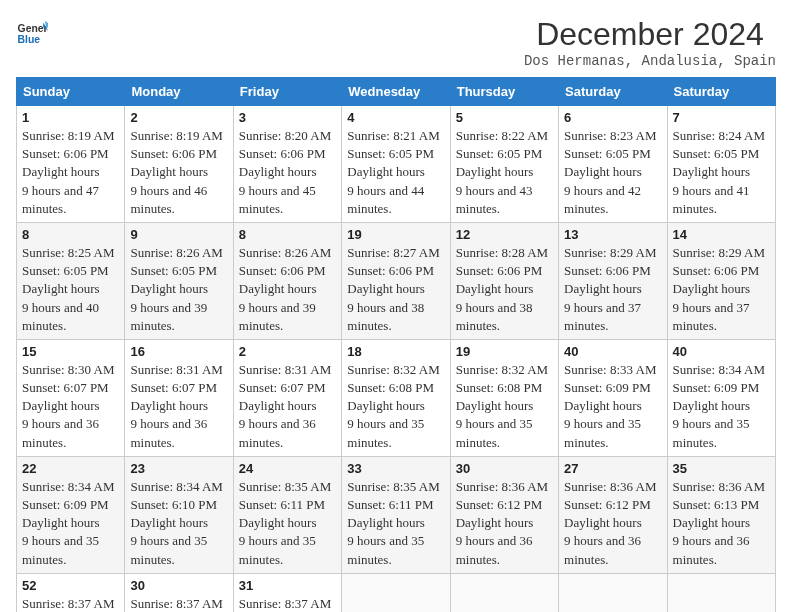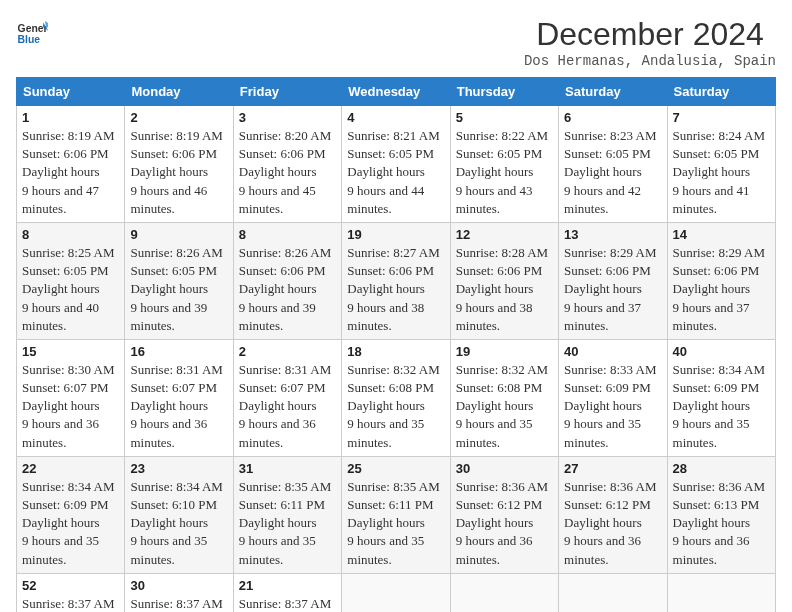--- a/index.html
+++ b/index.html
@@ -204,51 +204,51 @@
       <tr>
         <td>
         <span class="day-num">22</span>
         <span class="day-info">Sunrise: 8:34 AM<br>Sunset: 6:09 PM<br>Daylight hours<br>9 hours and 35 minutes.</span>
       </td>
         <td>
         <span class="day-num">23</span>
         <span class="day-info">Sunrise: 8:34 AM<br>Sunset: 6:10 PM<br>Daylight hours<br>9 hours and 35 minutes.</span>
       </td>
         <td>
-        <span class="day-num">31</span>
+        <span class="day-num">24</span>
         <span class="day-info">Sunrise: 8:35 AM<br>Sunset: 6:11 PM<br>Daylight hours<br>9 hours and 35 minutes.</span>
       </td>
         <td>
-        <span class="day-num">25</span>
+        <span class="day-num">33</span>
         <span class="day-info">Sunrise: 8:35 AM<br>Sunset: 6:11 PM<br>Daylight hours<br>9 hours and 35 minutes.</span>
       </td>
         <td>
         <span class="day-num">30</span>
         <span class="day-info">Sunrise: 8:36 AM<br>Sunset: 6:12 PM<br>Daylight hours<br>9 hours and 36 minutes.</span>
       </td>
         <td>
         <span class="day-num">27</span>
         <span class="day-info">Sunrise: 8:36 AM<br>Sunset: 6:12 PM<br>Daylight hours<br>9 hours and 36 minutes.</span>
       </td>
         <td>
-        <span class="day-num">28</span>
+        <span class="day-num">35</span>
         <span class="day-info">Sunrise: 8:36 AM<br>Sunset: 6:13 PM<br>Daylight hours<br>9 hours and 36 minutes.</span>
       </td>
       </tr>
       <tr>
         <td>
         <span class="day-num">52</span>
         <span class="day-info">Sunrise: 8:37 AM<br>Sunset: 6:14 PM<br>Daylight hours<br>9 hours and 37 minutes.</span>
       </td>
         <td>
         <span class="day-num">30</span>
         <span class="day-info">Sunrise: 8:37 AM<br>Sunset: 6:15 PM<br>Daylight hours<br>9 hours and 37 minutes.</span>
       </td>
         <td>
-        <span class="day-num">21</span>
+        <span class="day-num">31</span>
         <span class="day-info">Sunrise: 8:37 AM<br>Sunset: 6:15 PM<br>Daylight hours<br>9 hours and 38 minutes.</span>
       </td>
         <td class="empty-cell"></td>
         <td class="empty-cell"></td>
         <td class="empty-cell"></td>
         <td class="empty-cell"></td>
       </tr>
     </tbody>
 </table>
 

